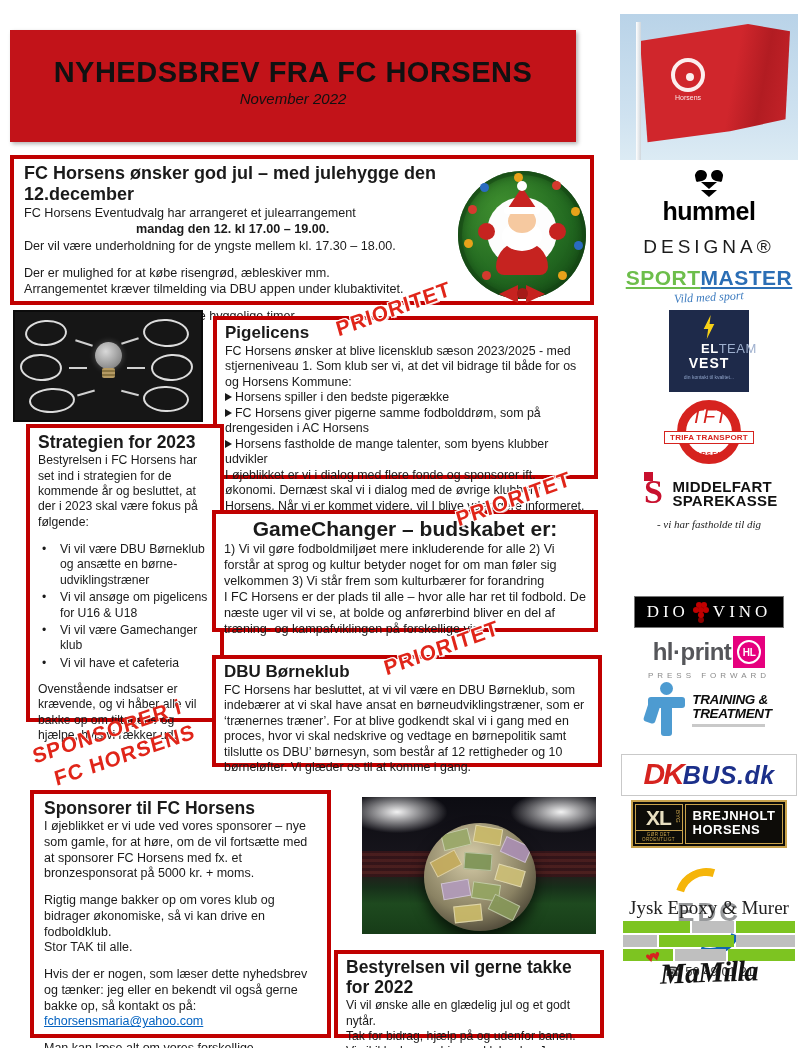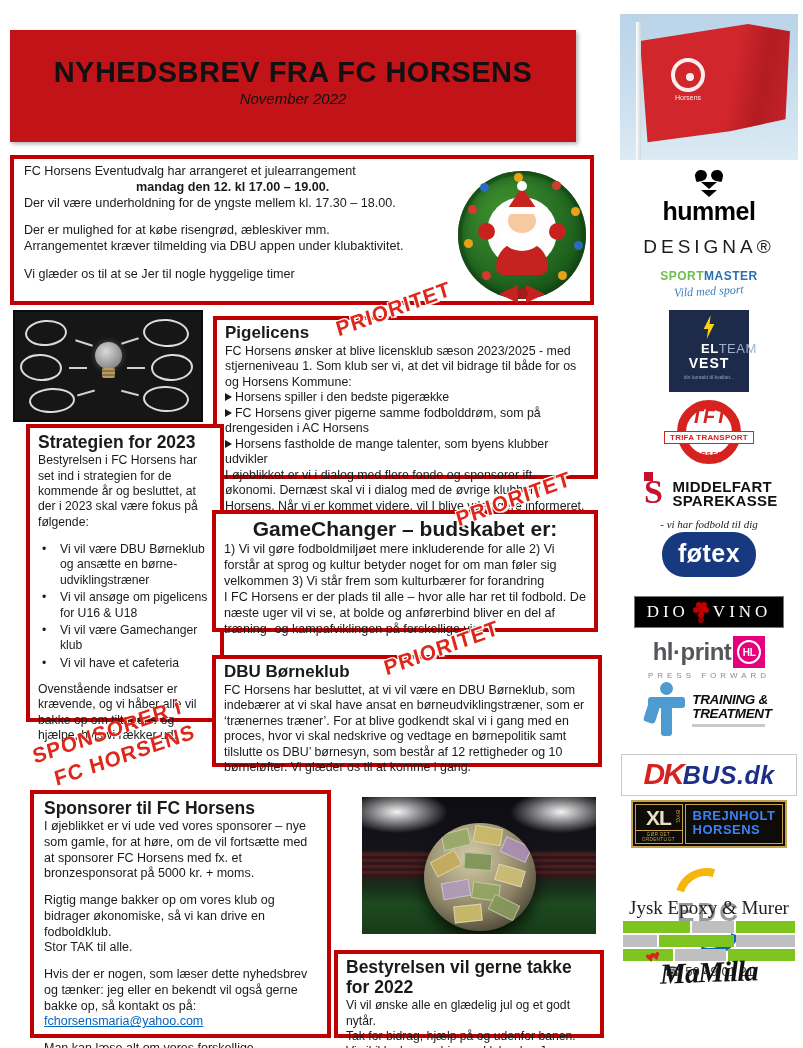--- a/index.html
+++ b/index.html
@@ -152,36 +152,36 @@
   .hum-icon .hw{position:absolute;top:0;width:12px;height:11px;background:#000;border-radius:50% 50% 50% 12%;}
   .hum-icon .hw.l{left:3px;transform:rotate(-12deg);} .hum-icon .hw.r{right:3px;border-radius:50% 50% 12% 50%;transform:rotate(12deg);}
   .hum-icon .hc{position:absolute;left:9px;width:0;height:0;border-left:8px solid transparent;border-right:8px solid transparent;border-top:7px solid #000;}
   .hum-icon .c1{top:12px;} .hum-icon .c2{top:20px;}
   .hum-text{font-size:25px;font-weight:700;letter-spacing:-0.5px;color:#000;}
 
   .sp-designa{top:236px;}
   .designa-text{font-size:19px;letter-spacing:4px;color:#1c1c1c;font-weight:500;}
 
   .sp-sportmaster{top:266px;}
-  .sm-word{font-size:12px;font-weight:800;letter-spacing:.5px;}
+  .sm-word{font-size:21px;font-weight:800;letter-spacing:.5px;text-decoration:underline;}
   .sm-g{color:#6dbe4b;} .sm-b{color:#2b6eb5;}
   .sm-tag{font-family:"Liberation Serif",serif;font-style:italic;font-size:12px;color:#3c7bbf;transform:rotate(-3deg);margin-top:0;}
 
   .sp-elteam{top:310px;}
   .elt-box{width:80px;height:82px;background:#1e2a4a;text-align:center;padding-top:5px;}
   .bolt{display:block;margin:0 auto 2px;width:14px;height:24px;background:#f7d117;
      clip-path:polygon(62% 0,12% 58%,44% 58%,34% 100%,88% 38%,54% 38%);}
   .elt-l1{font-size:13px;font-weight:700;letter-spacing:.5px;padding-left:32px;}
   .elt-l1 .w{color:#fff;} .elt-l1 .lt{color:#9fb0ce;font-weight:400;}
   .elt-l2{color:#fff;font-size:14px;font-weight:700;letter-spacing:1px;line-height:1;}
   .elt-tag{color:#8fa3c8;font-size:5px;margin-top:4px;}
 
   .sp-trifa{top:400px;}
   .trifa-ring{position:relative;width:64px;height:64px;border:9px solid #d6231f;border-radius:50%;background:#fff;}
-  .trifa-ini{position:absolute;left:0;right:0;top:-4px;text-align:center;color:#d6231f;font-weight:700;font-style:italic;font-size:20px;}
+  .trifa-ini{position:absolute;left:0;right:0;top:-4px;text-align:center;color:#d6231f;font-weight:400;font-style:italic;font-size:20px;}
   .trifa-band{position:absolute;left:-22px;top:22px;width:90px;background:#fff;border:1.5px solid #d6231f;color:#d6231f;
      font-size:8px;font-weight:700;text-align:center;padding:1px 0;letter-spacing:.2px;}
   .trifa-city{position:absolute;left:0;right:0;bottom:-3px;text-align:center;color:#d6231f;font-size:6.5px;font-weight:700;letter-spacing:1px;}
 
   .sp-middelfart{top:472px;}
   .ms-row{display:flex;align-items:center;gap:6px;}
   .ms-icon{position:relative;width:26px;height:44px;text-align:center;}
   .ms-dot{position:absolute;left:4px;top:0;width:9px;height:9px;background:#c8102e;}
   .ms-s{font-family:"Liberation Serif",serif;font-size:34px;font-weight:700;color:#c8102e;line-height:1.2;}
   .ms-l1,.ms-l2{font-size:15px;font-weight:800;letter-spacing:.3px;color:#111;line-height:.95;}
@@ -219,21 +219,21 @@
      width:176px;padding:2px 6px 4px;}
   .dk-r{color:#d6231f;font-size:30px;font-weight:900;font-style:italic;letter-spacing:-2px;}
   .dk-b{color:#1b2f8a;font-size:25px;font-weight:800;font-style:italic;letter-spacing:.5px;}
 
   .sp-xlbyg{top:800px;}
   .xl-wrap{display:flex;background:#0d0c08;border:2px solid #c8a24b;padding:2px;gap:2px;}
   .xl-left{position:relative;border:1px solid #c8a24b;width:48px;text-align:center;padding-top:1px;}
   .xl-xl{font-size:21px;font-weight:900;color:#e8dfc0;letter-spacing:-1px;}
   .xl-byg{position:absolute;right:1px;top:5px;font-size:6px;color:#c8a24b;writing-mode:vertical-rl;}
   .xl-strip{font-size:4.5px;color:#c8a24b;border-top:1px solid #c8a24b;padding:1px 0;letter-spacing:.4px;}
-  .xl-right{border:1px solid #c8a24b;padding:4px 7px;color:#3b82f6;font-weight:900;font-size:13px;line-height:1.05;letter-spacing:.5px;}
+  .xl-right{border:1px solid #c8a24b;padding:4px 7px;color:#ffffff;font-weight:900;font-size:13px;line-height:1.05;letter-spacing:.5px;}
 
   .sp-edc{top:884px;}
   .edc-wrap{position:relative;width:96px;height:56px;display:flex;align-items:center;justify-content:center;}
   .edc-txt{font-size:26px;font-weight:800;color:#97999b;letter-spacing:3px;}
   .edc-arc{position:absolute;width:62px;height:62px;border:8px solid transparent;border-radius:50%;}
   .a1{border-top-color:#f5b50a;left:14px;top:-16px;transform:rotate(-28deg);}
   .a2{border-bottom-color:#1065b0;left:18px;top:10px;transform:rotate(-24deg);}
 
   .sp-jysk{top:897px;}
   .jy-name{font-family:"Liberation Serif",serif;font-size:19px;color:#222;}
@@ -264,20 +264,21 @@
       <div class="flag-emblem">
         <div class="crest-ring"></div>
         <div class="crest-label">Horsens</div>
       </div>
     </div>
     <div class="flag-pole"></div>
   </div>
 
   <section class="box box-jul">
     <div class="txt">
+      <h2>FC Horsens ønsker god jul – med julehygge den 12.december</h2>
       <p>FC Horsens Eventudvalg har arrangeret et julearrangement</p>
       <p class="line-bold-center">mandag den 12. kl 17.00 – 19.00.</p>
       <p>Der vil være underholdning for de yngste mellem kl. 17.30 – 18.00.</p>
       <p class="gap">Der er mulighed for at købe risengrød, æbleskiver mm.</p>
       <p>Arrangementet kræver tilmelding via DBU appen under klubaktivitet.</p>
       <p class="gap">Vi glæder os til at se Jer til nogle hyggelige timer</p>
     </div>
     <div class="wreath">
       <div class="wreath-ring"></div>
       <span class="orn o1"></span>
@@ -442,26 +443,23 @@
   <div class="sp sp-middelfart">
     <div class="ms-row">
       <div class="ms-icon">
         <i class="ms-dot"></i><span class="ms-s">S</span>
       </div>
       <div>
         <div class="ms-l1">MIDDELFART</div>
         <div class="ms-l2">SPAREKASSE</div>
       </div>
     </div>
-    <div class="ms-tag">- vi har fodbold til dig</div>
-  </div>
-
-  <div class="sp sp-foetex">
-    <div class="fx-box">føtex</div>
-  </div>
+    <div class="ms-tag">- vi har fastholde til dig</div>
+  </div>
+
 
   <div class="sp sp-diovino">
     <div class="dv-bar">
       <span>DIO</span>
       <i class="grape"></i>
       <span>VINO</span>
     </div>
   </div>
 
   <div class="sp sp-hlprint">

